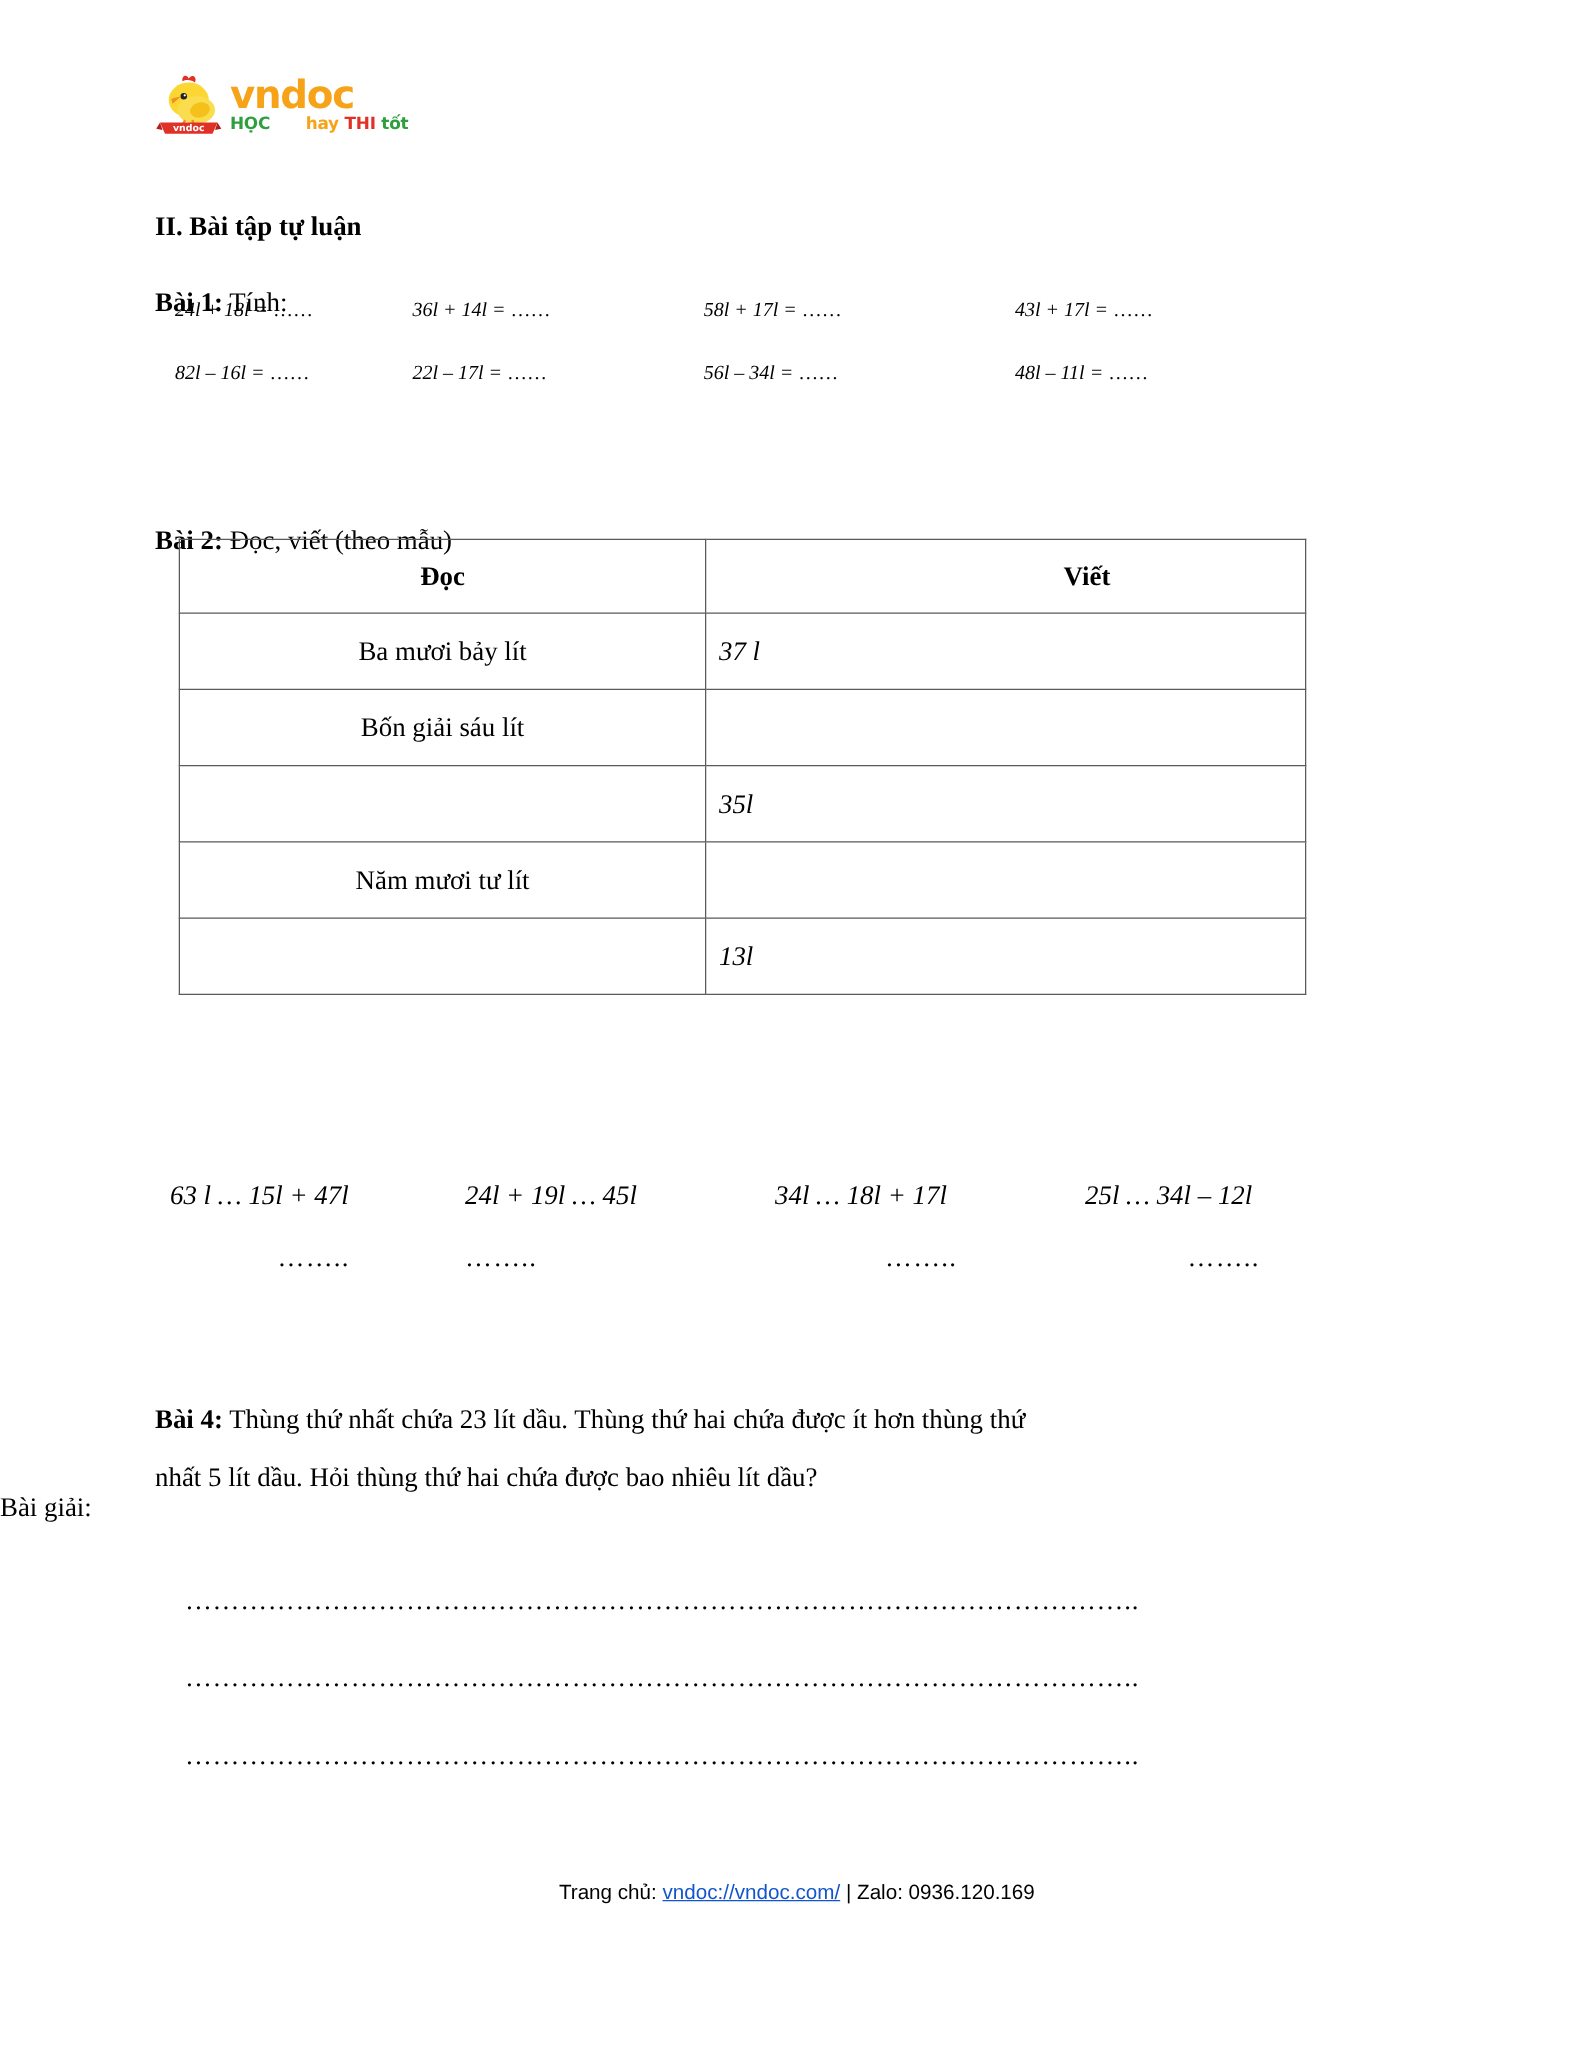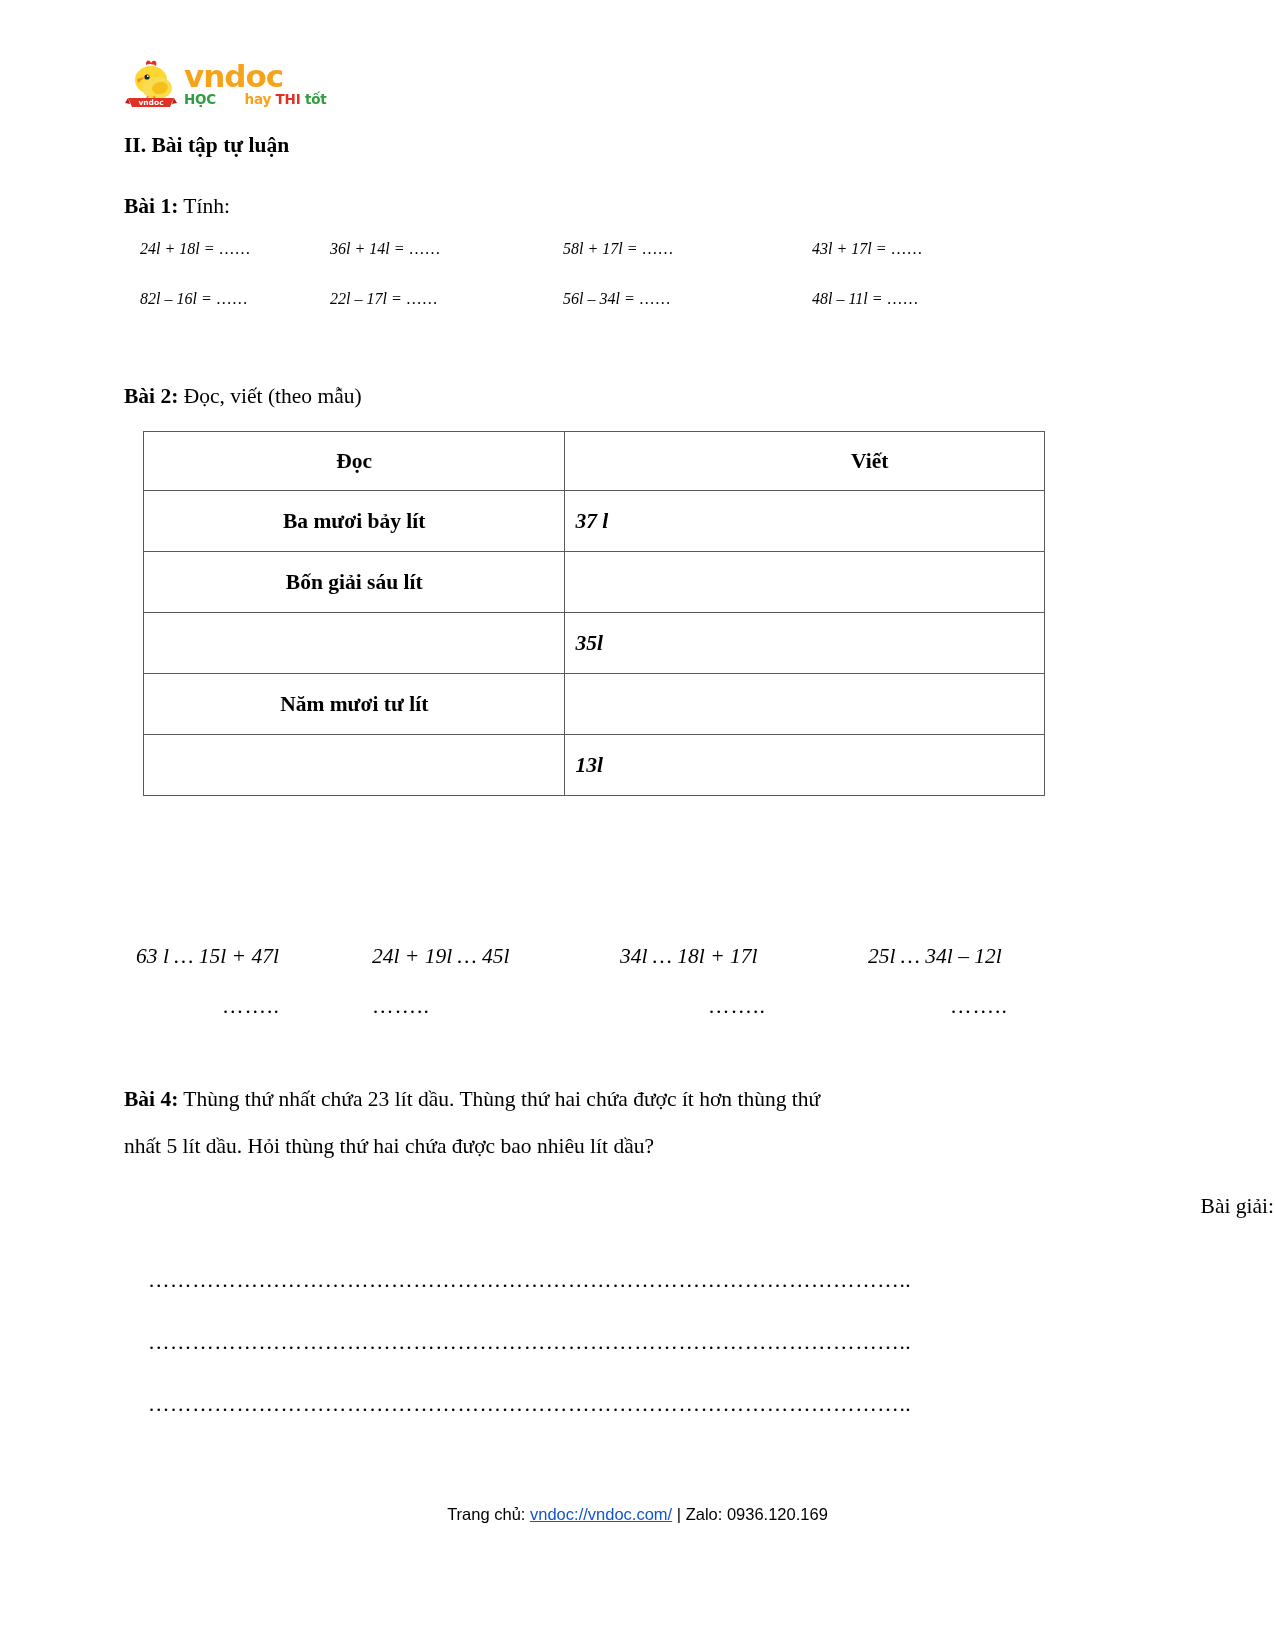--- a/index.html
+++ b/index.html
@@ -51,21 +51,21 @@
     font-size: 13.5px;
     letter-spacing: -0.2px;
     white-space: nowrap;
   }
   .tag-hoc { color: #2e9e3e; }
   .tag-hay { color: #f6a31a; padding-left: 24px; }
   .tag-thi { color: #e03127; }
   .tag-tot { color: #2e9e3e; }
 
   
-  .abs { position: absolute; }
+  .abs { position: absolute; margin-top: 36px; }
   .h-section {
     font-size: 21.5px;
     font-weight: bold;
   }
   .q-label { font-weight: bold; }
   .body-text { font-size: 21.5px; }
   .italic-l { font-style: italic; }
   .calc-cell { position: absolute; white-space: nowrap; }
 
   
@@ -74,21 +74,21 @@
     left: 143px;
     top: 431px;
     width: 902px;
     border-collapse: collapse;
     font-size: 21.5px;
   }
   table.readwrite td, table.readwrite th {
     border: 1px solid #5a5a5a;
     height: 60px;
     padding: 0 10px;
-    font-weight: bold;
+    font-weight: normal;
     vertical-align: middle;
   }
   table.readwrite th {
     font-weight: bold;
     text-align: center;
     height: 58px;
   }
   td.col-doc, th.col-doc { width: 494px; text-align: center; }
   td.col-viet, th.col-viet { width: 406px; text-align: left; padding-left: 140px; }
 
@@ -237,21 +237,21 @@
   <div class="dots-small" style="left:372px; top:994px;">……..</div>
   <div class="dots-small" style="left:708px; top:994px;">……..</div>
   <div class="dots-small" style="left:950px; top:994px;">……..</div>
 
   <div class="abs body-text" style="left:124px; top:1087px; width:950px;">
     <span class="q-label">Bài 4:</span>
     <span>Thùng thứ nhất chứa 23 lít dầu. Thùng thứ hai chứa được ít hơn thùng thứ</span>
   </div>
   <div class="abs body-text" style="left:124px; top:1134px; width:950px;">nhất 5 lít dầu. Hỏi thùng thứ hai chứa được bao nhiêu lít dầu?</div>
 
-  <div class="center-line" style="left:0; top:1194px; width:1274px; text-align:right;">Bài giải:</div>
+  <div class="center-line" style="left:0; top:1194px; width:1274px; text-align:left;">Bài giải:</div>
 
   <div class="answer-line" style="left:148px; top:1268px;">…………………………………………………………………………………………..</div>
   <div class="answer-line" style="left:148px; top:1330px;">…………………………………………………………………………………………..</div>
   <div class="answer-line" style="left:148px; top:1392px;">…………………………………………………………………………………………..</div>
 
   <div class="footer">
     <span>Trang chủ: </span><a href="#">vndoc://vndoc.com/</a><span> | Zalo: 0936.120.169</span>
   </div>
 
 </div>

